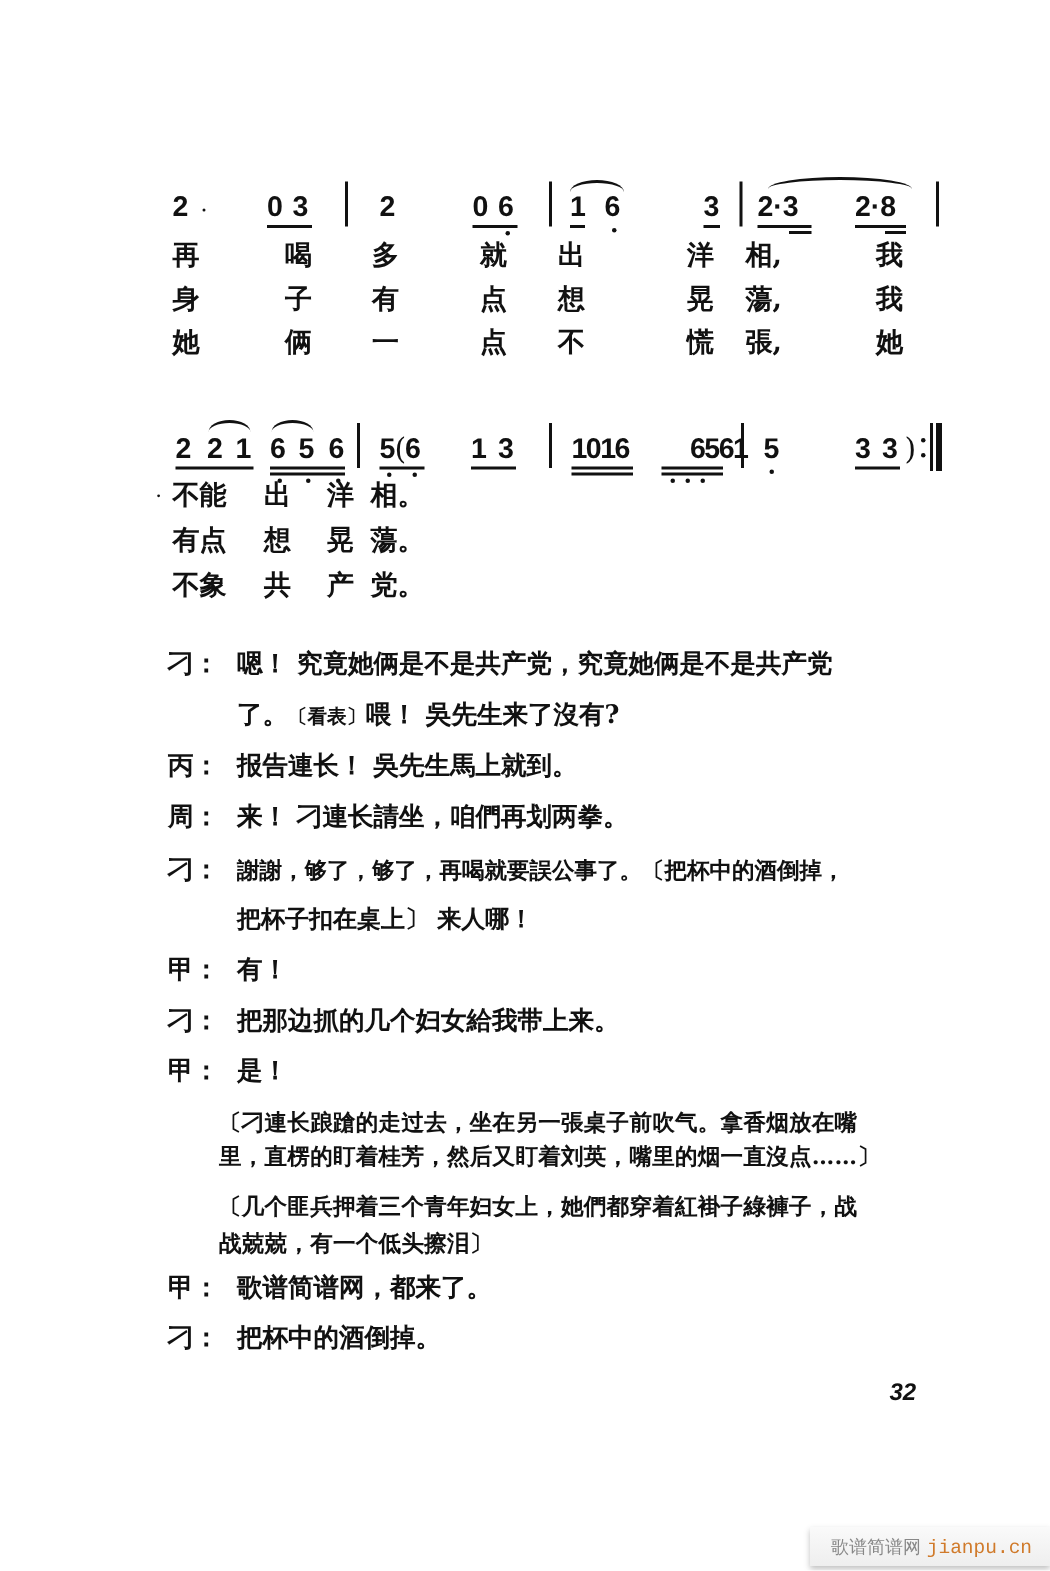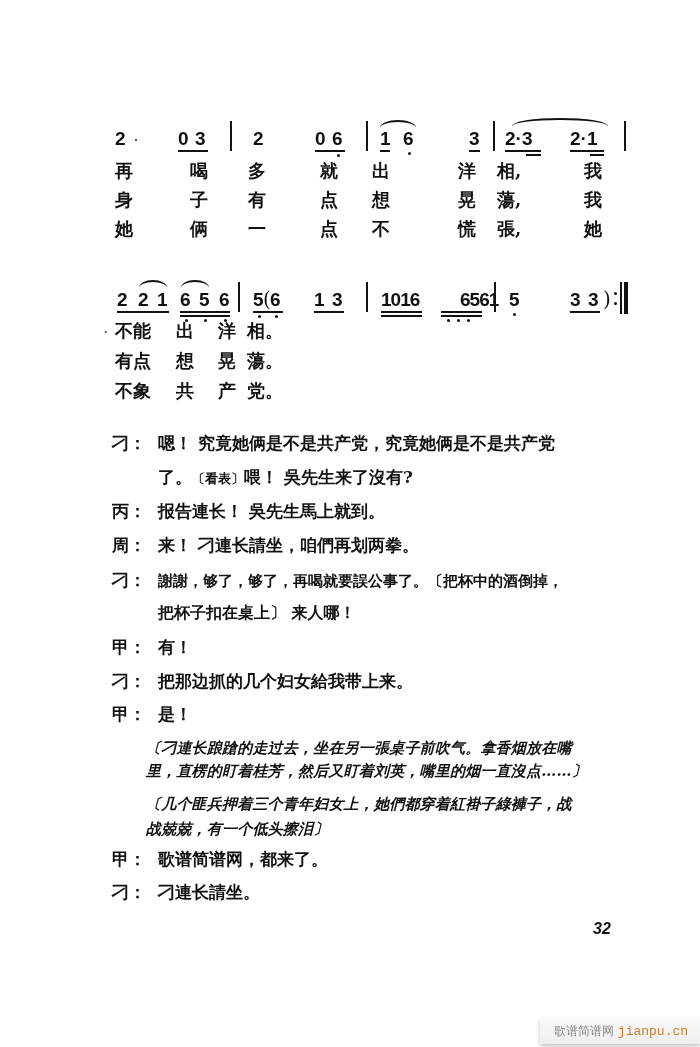--- a/index.html
+++ b/index.html
@@ -14,21 +14,21 @@
   .slur { position: absolute; border-top: 2px solid #111; border-radius: 50% 50% 0 0 / 100% 100% 0 0; }
   .paren { position: absolute; font-family: "DejaVu Serif", serif; font-size: 20px; line-height: 22px; color: #111; }
 
   .lyric { position: absolute; font-size: 18px; line-height: 22px; color: #111; font-weight: bold; }
 
   
   .dlg { position: absolute; left: 112px; width: 545px; font-size: 17px; line-height: 22px; font-weight: bold; color: #111; }
   .dlg .spk { display: inline-block; width: 46px; }
   .dlg .txt { display: inline; }
   .cont { position: absolute; left: 158px; font-size: 17px; line-height: 22px; font-weight: bold; color: #111; }
-  .stage { position: absolute; left: 146px; font-size: 15px; line-height: 22px; font-weight: bold; color: #111; letter-spacing: 0.2px; font-style: italic; }
+  .stage { position: absolute; left: 146px; font-size: 15px; line-height: 22px; font-weight: bold; color: #111; letter-spacing: 0.2px; }
   .small { font-size: 13px; }
 
   .pagenum { position: absolute; left: 593px; top: 920px; font-family: "Liberation Sans", sans-serif; font-style: italic; font-weight: bold; font-size: 16px; color: #111; }
   .watermark { position: absolute; left: 540px; top: 1018px; width: 160px; height: 26px; background: linear-gradient(#fafafa, #eeeeee); box-shadow: 0 2px 4px rgba(0,0,0,0.25); font-size: 12px; line-height: 26px; padding-left: 14px; color: #888; font-family: "DejaVu Sans", sans-serif; }
   .watermark .wm-url { color: #d07a2a; font-size: 13px; font-family: Liberation Mono, monospace; }
 </style>
 </head>
 <body>
 
 <div>
@@ -53,21 +53,21 @@
   <div class="ul1" style="left:380px;top:150px;width:10px"></div>
   <span class="dotb" style="left:408px;top:152px"></span>
   <span class="note" style="left:469px;top:128px">3</span>
   <div class="ul1" style="left:469px;top:150px;width:11px"></div>
   <div class="bar" style="left:493px;top:121px;height:30px"></div>
 
   <div class="slur" style="left:512px;top:118px;width:96px;height:8px"></div>
   <span class="note" style="left:505px;top:128px">2·3</span>
   <div class="ul1" style="left:505px;top:150px;width:36px"></div>
   <div class="ul1" style="left:526px;top:154px;width:15px"></div>
-  <span class="note" style="left:570px;top:128px">2·1</span>
+  <span class="note" style="left:570px;top:128px">2·8</span>
   <div class="ul1" style="left:570px;top:150px;width:34px"></div>
   <div class="ul1" style="left:590px;top:154px;width:14px"></div>
   <div class="bar" style="left:624px;top:121px;height:30px"></div>
 
   <div>
     <span class="lyric" style="left:115px;top:160px">再</span>
     <span class="lyric" style="left:190px;top:160px">喝</span>
     <span class="lyric" style="left:248px;top:160px">多</span>
     <span class="lyric" style="left:320px;top:160px">就</span>
     <span class="lyric" style="left:372px;top:160px">出</span>
@@ -209,21 +209,21 @@
     <div class="stage" style="top:760px">里，直楞的盯着桂芳，然后又盯着刘英，嘴里的烟一直沒点……〕</div>
     <div class="stage" style="top:793px">〔几个匪兵押着三个青年妇女上，她們都穿着紅褂子綠褲子，战</div>
     <div class="stage" style="top:818px">战兢兢，有一个低头擦泪〕</div>
   </div>
 
   <div class="dlg" style="top:848px">
     <span class="spk">甲：</span><span class="txt">歌谱简谱网，都来了。</span>
   </div>
 
   <div class="dlg" style="top:881px">
-    <span class="spk">刁：</span><span class="txt">刁連长請坐。</span>
+    <span class="spk">刁：</span><span class="txt">把杯中的酒倒掉。</span>
   </div>
 </div>
 
 <div class="pagenum">32</div>
 
 <div class="watermark">
   <span>歌谱简谱网</span>
   <span class="wm-url">jianpu.cn</span>
 </div>
 

